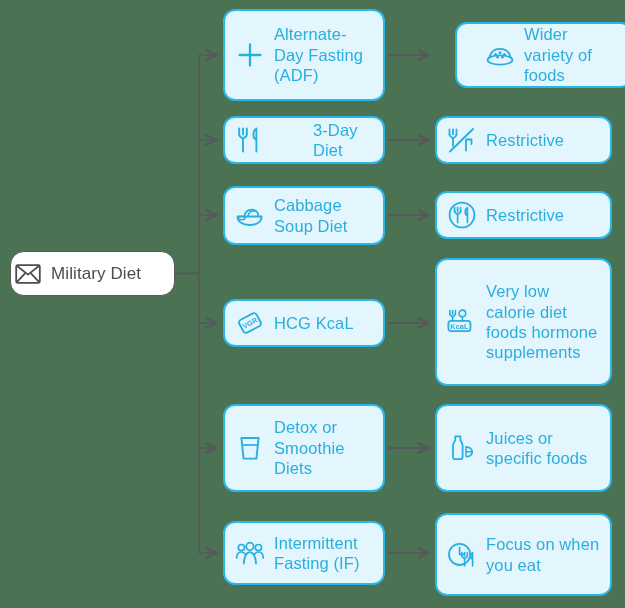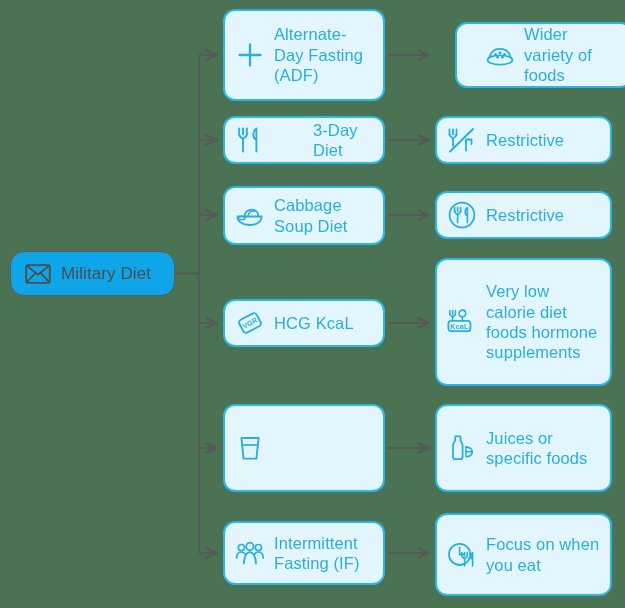--- a/index.html
+++ b/index.html
@@ -28,26 +28,26 @@
   }
   .node {
     position: absolute;
     box-sizing: border-box;
     display: flex;
     align-items: center;
     border-radius: 12px;
     padding: 6px 10px;
   }
   .node.root {
-    background: #0ea5e9;
+    background: #ffffff;
     border: 1.5px solid #5a5a5a;
     border-radius: 14px;
     color: #4a4a4a;
     gap: 10px;
-    padding-left: 14px;
+    padding-left: 4px;
   }
   .node.child {
     background: #e4f6fd;
     border: 2.5px solid #29b6e8;
     color: #29aee0;
     gap: 9px;
   }
   .node .label {
     font-size: 16.5px;
     line-height: 1.24;
@@ -214,20 +214,21 @@
     <span class="label">Very low calorie diet foods hormone supplements</span>
   </div>
 
   <div class="node child" id="d4" style="left: 223px; top: 404px; width: 162px; height: 88px;">
     <span class="icon">
       <svg width="26" height="28" viewBox="0 0 26 28">
         <path d="M4.4,4 L21.6,4 L19.4,24.6 L6.6,24.6 Z" fill="none" stroke="#29aee0" stroke-width="1.9" stroke-linejoin="round"></path>
         <path d="M5.2,11 L20.8,11" fill="none" stroke="#29aee0" stroke-width="1.7"></path>
       </svg>
     </span>
+    <span class="label">Detox or Smoothie Diets</span>
   </div>
   <div class="node child" id="o4" style="left: 435px; top: 404px; width: 177px; height: 88px;">
     <span class="icon">
       <svg width="30" height="28" viewBox="0 0 30 28">
         <path d="M8.2,2.4 L13.4,2.4 L13.4,6 C13.4,7.6 15.6,8.6 15.6,12 L15.6,23
                  C15.6,24.4 14.8,25.2 13.6,25.2 L8,25.2 C6.8,25.2 6,24.4 6,23
                  L6,12 C6,8.6 8.2,7.6 8.2,6 Z" fill="none" stroke="#29aee0" stroke-width="1.8" stroke-linejoin="round"></path>
         <path d="M19,13 C22.6,13 25.2,15.2 25.2,18 C25.2,20.8 22.8,22.8 19.8,22.6" fill="none" stroke="#29aee0" stroke-width="1.8" stroke-linecap="round"></path>
         <path d="M19,13 L19,22.6 M19,17.8 L25.2,17.8" fill="none" stroke="#29aee0" stroke-width="1.5" stroke-linecap="round"></path>
       </svg>

